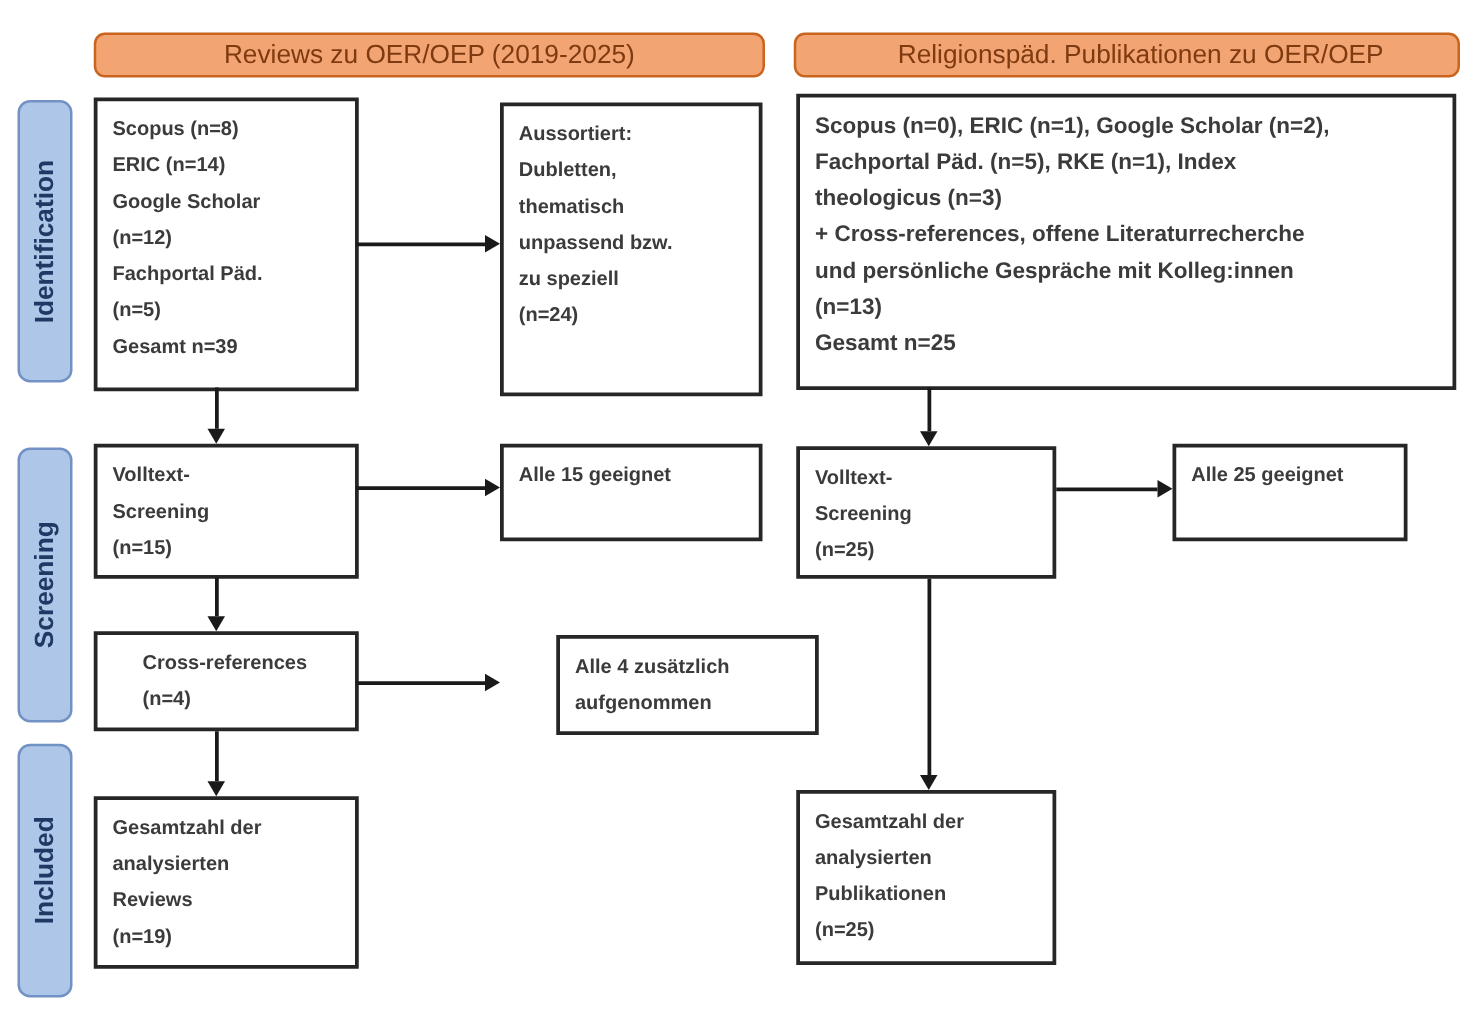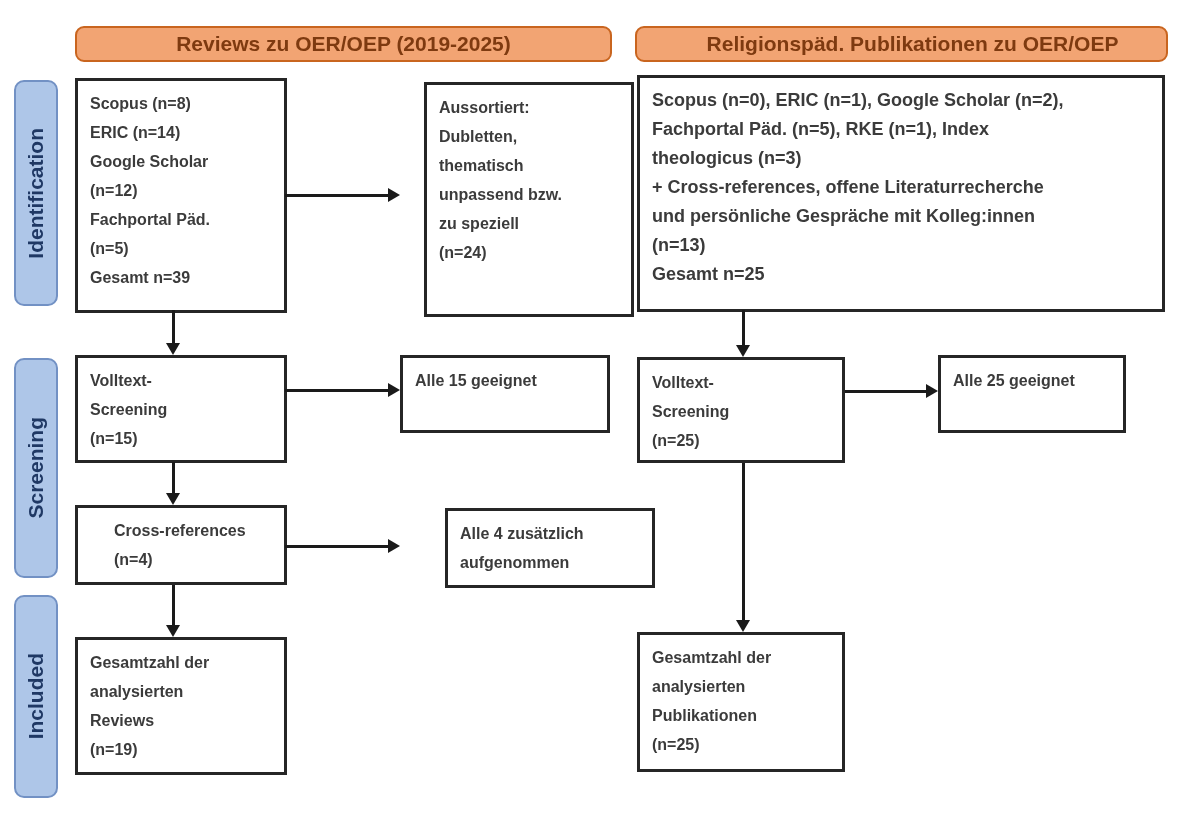--- a/index.html
+++ b/index.html
@@ -26,21 +26,21 @@
     overflow: hidden;
   }
 
   .col-header {
     position: absolute;
     background: var(--header-fill);
     border: 2px solid var(--header-border);
     border-radius: 9px;
     color: var(--header-text);
     font-size: 21px;
-    font-weight: 700;
+    font-weight: 400;
     text-align: center;
     display: flex;
     align-items: center;
     justify-content: center;
   }
 
   .stage-pill {
     position: absolute;
     left: 14px;
     width: 44px;
@@ -123,21 +123,21 @@
     <span>Included</span>
   </div>
 
   <div class="box" style="left:75px; top:78px; width:212px; height:235px;">Scopus (n=8)
 ERIC (n=14)
 Google Scholar
 (n=12)
 Fachportal Päd.
 (n=5)
 Gesamt n=39</div>
-  <div class="box" style="left:400px; top:82px; width:210px; height:235px;margin-left:24px;">Aussortiert:
+  <div class="box" style="left:400px; top:82px; width:210px; height:235px;">Aussortiert:
 Dubletten,
 thematisch
 unpassend bzw.
 zu speziell
 (n=24)</div>
   <div class="box small-text" style="left:637px; top:75px; width:528px; height:237px;">Scopus (n=0), ERIC (n=1), Google Scholar (n=2),
 Fachportal Päd. (n=5), RKE (n=1), Index
 theologicus (n=3)
 + Cross-references, offene Literaturrecherche
 und persönliche Gespräche mit Kolleg:innen

